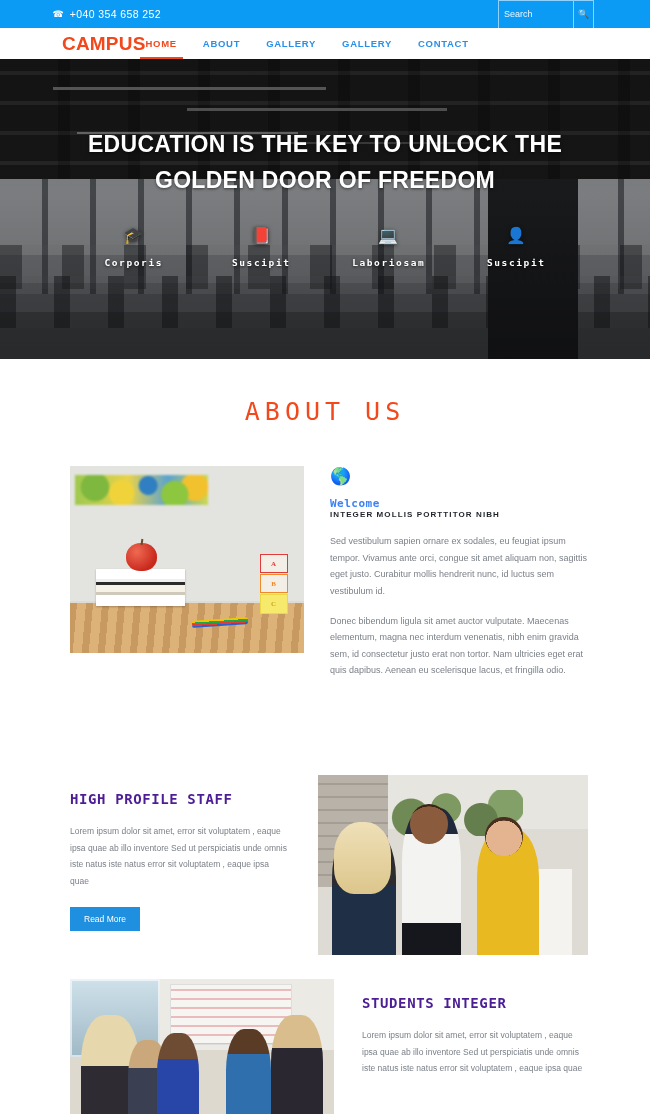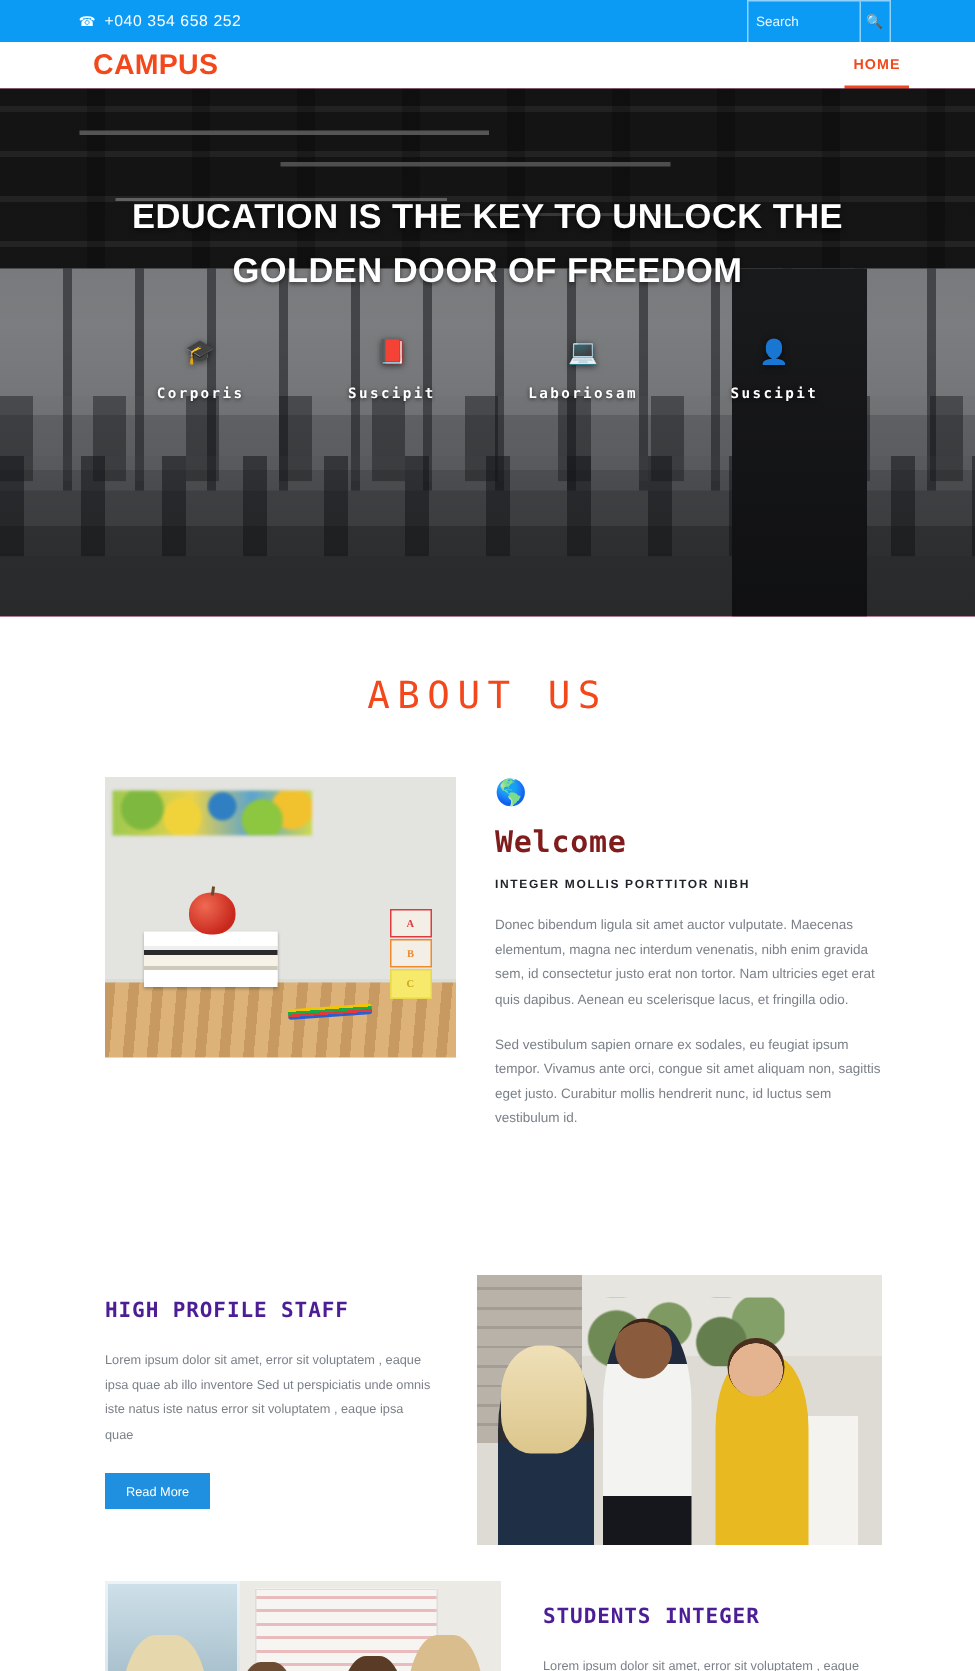--- a/index.html
+++ b/index.html
@@ -59,31 +59,31 @@
     align-items: center;
     justify-content: center;
   }
 
   
   .header {
     background: #ffffff;
     height: 31px;
     display: flex;
     align-items: center;
-    justify-content: space-between;
+    justify-content: flex-start;
     padding: 0 40px 0 62px;
     position: relative;
   }
   .logo {
     color: #f2481b;
     font-size: 19px;
     font-weight: bold;
     letter-spacing: .2px;
   }
-  .nav { display: flex; align-items: center; gap: 26px; height: 31px; flex-direction: column; }
+  .nav { display: flex; align-items: center; gap: 26px; height: 31px; }
   .nav a {
     color: #2a8fe8;
     font-size: 9.5px;
     font-weight: bold;
     letter-spacing: .7px;
     text-decoration: none;
     line-height: 31px;
     position: relative;
   }
   .nav a.active { color: #f2481b; }
@@ -92,23 +92,23 @@
     position: absolute;
     left: -6px; right: -6px;
     bottom: -1px;
     height: 3px;
     background: #f2481b;
   }
 
   
   .hero {
     position: relative;
-    height: 352px;
+    height: 300px;
     overflow: hidden;
-    background: #ec4899;
+    background: #ef4444;
   }
   .hero-photo { position: absolute; inset: 0; }
   
   .hero-ceiling {
     position: absolute; left: 0; right: 0; top: 0; height: 132px;
     background:
       linear-gradient(100deg, rgba(255,255,255,.85) 0 0) no-repeat 14% 22%/42% 3px,
       linear-gradient(100deg, rgba(255,255,255,.75) 0 0) no-repeat 48% 38%/40% 3px,
       linear-gradient(100deg, rgba(255,255,255,.55) 0 0) no-repeat 18% 56%/34% 2px,
       linear-gradient(100deg, rgba(255,255,255,.45) 0 0) no-repeat 62% 64%/30% 2px,
@@ -280,26 +280,25 @@
 
   .about-text { flex: 1; padding-top: 2px; }
   .globe-icon {
     font-size: 17px;
     color: #1b1b1b;
     display: block;
     line-height: 1;
     margin-bottom: 12px;
   }
   .welcome {
-    color: #7f1d1d;
-    font-size: 20px;
+    color: #3b82f6;
+    font-size: 11px;
     font-weight: bold;
     font-family: "DejaVu Sans Mono", monospace;
     letter-spacing: .5px;
-    margin-bottom: 12px;
   }
   .subhead {
     color: #1f2329;
     font-size: 8px;
     font-weight: bold;
     letter-spacing: 1.1px;
     margin-bottom: 14px;
   }
   .about-text p {
     color: #7b8189;
@@ -464,22 +463,22 @@
       <div class="ph-blocks">
         <span>A</span>
         <span>B</span>
         <span>C</span>
       </div>
     </div>
     <div class="about-text">
       <span class="globe-icon">🌎</span>
       <div class="welcome">Welcome</div>
       <div class="subhead">INTEGER MOLLIS PORTTITOR NIBH</div>
+      <p>Sed vestibulum sapien ornare ex sodales, eu feugiat ipsum tempor. Vivamus ante orci, congue sit amet aliquam non, sagittis eget justo. Curabitur mollis hendrerit nunc, id luctus sem vestibulum id.</p>
       <p>Donec bibendum ligula sit amet auctor vulputate. Maecenas elementum, magna nec interdum venenatis, nibh enim gravida sem, id consectetur justo erat non tortor. Nam ultricies eget erat quis dapibus. Aenean eu scelerisque lacus, et fringilla odio.</p>
-      <p>Sed vestibulum sapien ornare ex sodales, eu feugiat ipsum tempor. Vivamus ante orci, congue sit amet aliquam non, sagittis eget justo. Curabitur mollis hendrerit nunc, id luctus sem vestibulum id.</p>
     </div>
   </div>
 </div>
 
 <div class="services">
 
   <div class="srv-row">
     <div class="srv-text">
       <div class="srv-title">HIGH PROFILE STAFF</div>
       <p>Lorem ipsum dolor sit amet, error sit voluptatem , eaque ipsa quae ab illo inventore Sed ut perspiciatis unde omnis iste natus iste natus error sit voluptatem , eaque ipsa quae</p>

